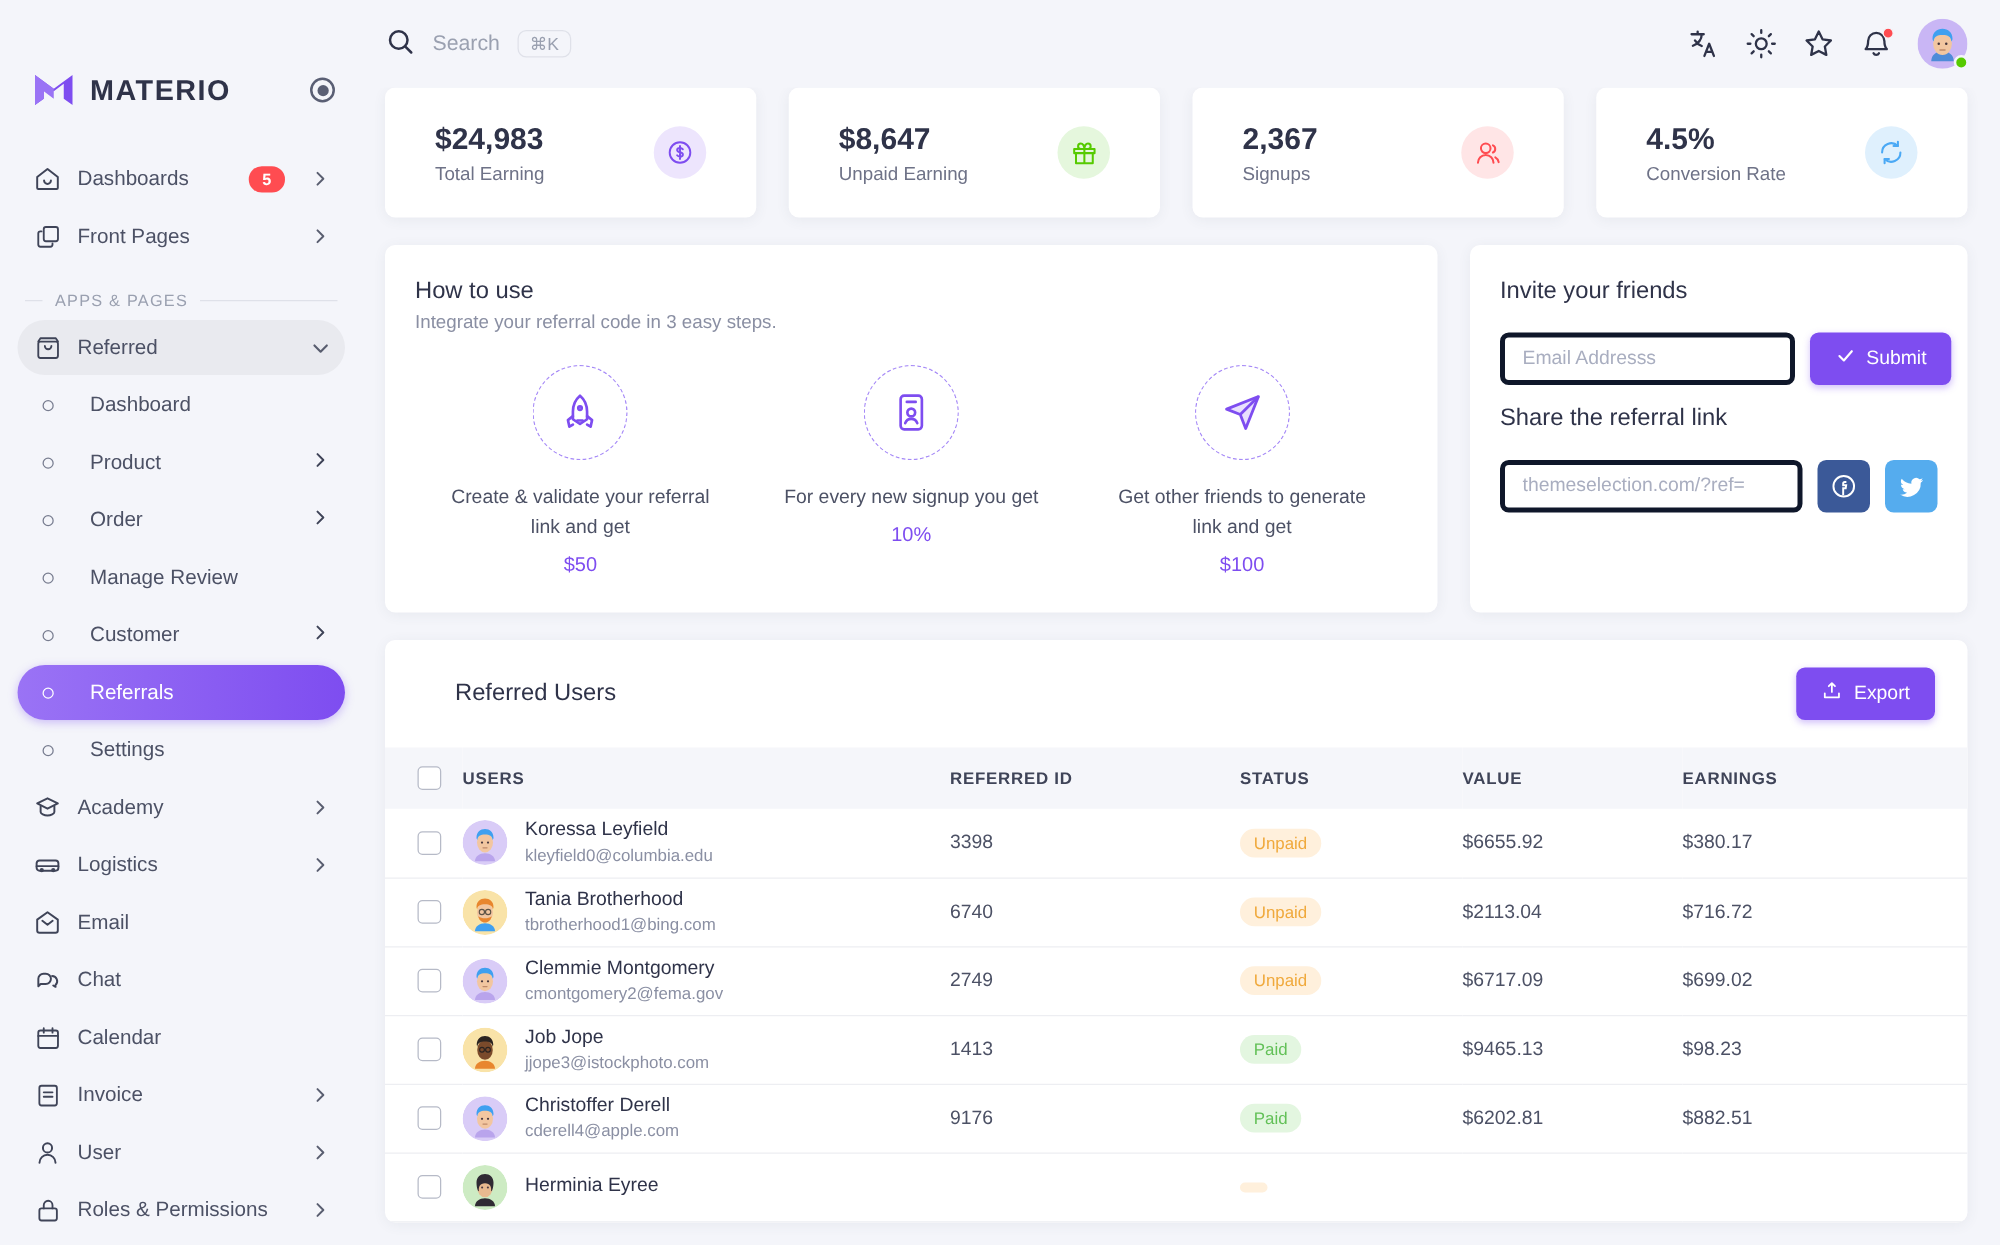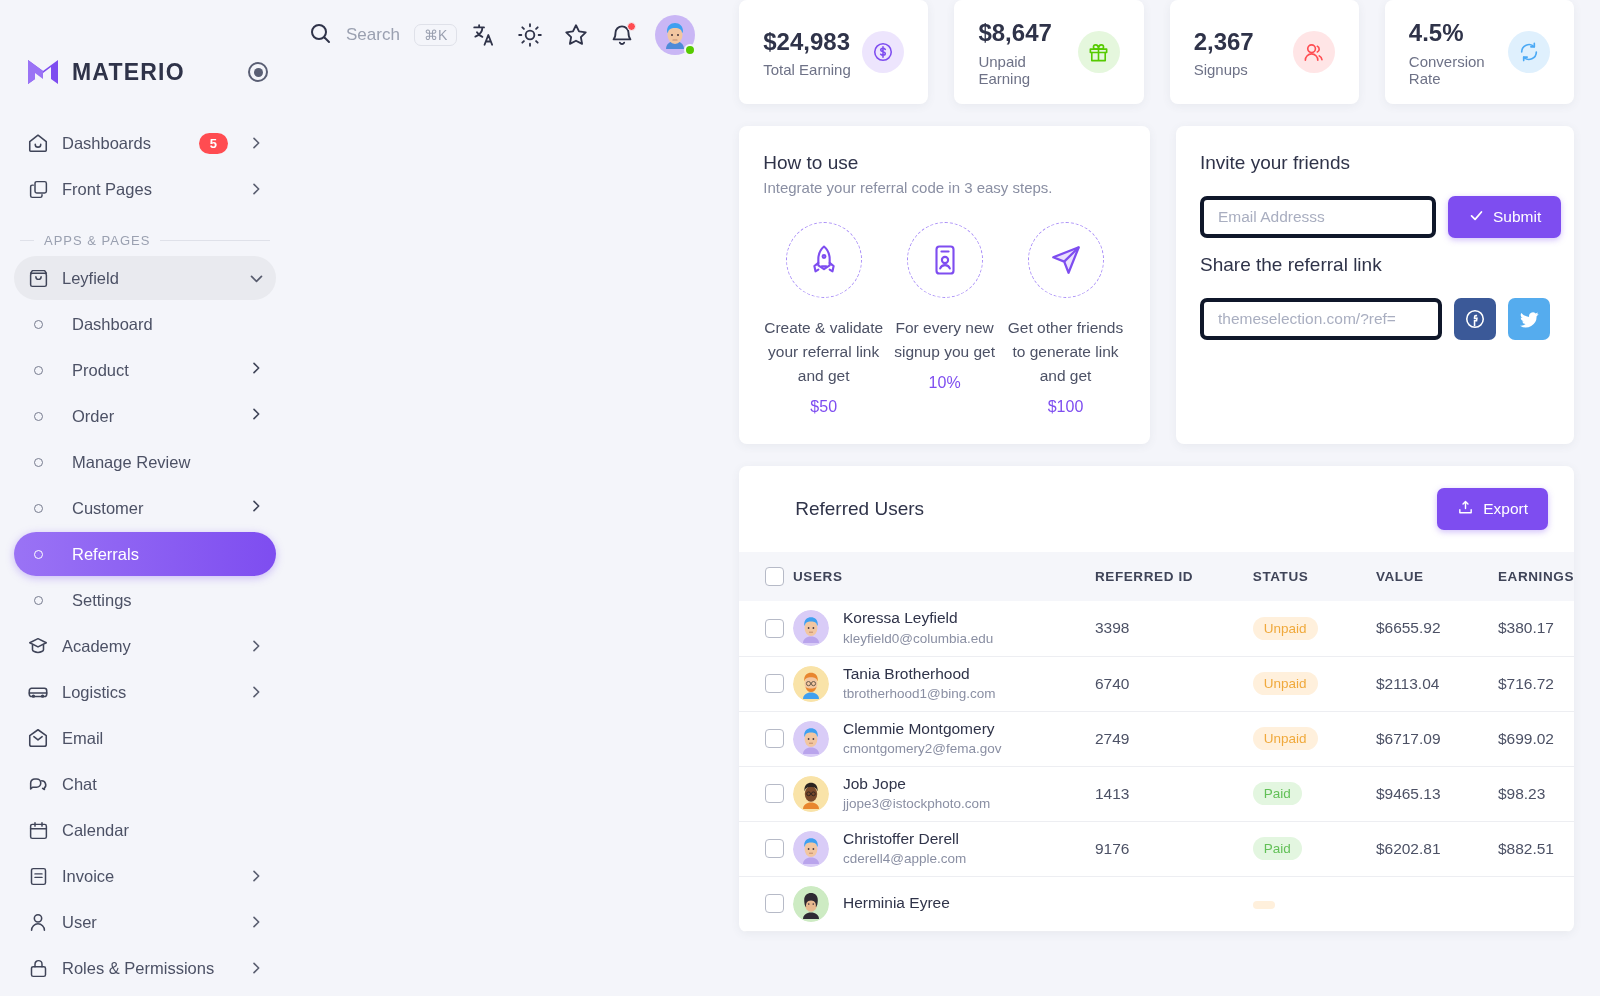--- a/index.html
+++ b/index.html
@@ -72,21 +72,21 @@
   .sub-item .dot-o span {
     width: 9px; height: 9px; border-radius: 50%;
     border: 1.4px solid #777c8f; display: block;
   }
   .sub-item .lbl { flex: 1; padding-left: 10px; white-space: nowrap; }
   .sub-item.active { background: linear-gradient(90deg, #9A73F5 0%, #7E4DF0 100%); color: #fff;
                      box-shadow: 0 2px 8px rgba(124,77,240,.35); }
   .sub-item.active .dot-o span { border-color: #fff; }
 
   
-  .main { flex: 1; height: 996px; display: flex; flex-direction: row; overflow: hidden; }
+  .main { flex: 1; height: 996px; display: flex; flex-direction: column; overflow: hidden; }
   .topbar {
     height: 70px; display: flex; align-items: center;
     padding: 0 26px 0 18px; gap: 14px; background: #F4F5FA;
   }
   .search-area { display: flex; align-items: center; gap: 14px; flex: 1; cursor: text; }
   .search-ph { color: #9aa0b0; font-size: 17px; }
   .kbd {
     border: 1px solid #dfe1e9; border-radius: 7px; padding: 2px 9px;
     font-size: 14px; color: #9aa0b0; background: transparent;
   }
@@ -102,21 +102,21 @@
     border-radius: 50%; background: #56CA00; border: 2px solid #F4F5FA;
   }
 
   .content { flex: 1; padding: 0 26px 0 18px; overflow: hidden; }
 
   
   .stats { display: flex; gap: 26px; }
   .stat-card {
     flex: 1; background: #fff; border-radius: 8px;
     box-shadow: 0 2px 10px rgba(76,78,100,.07);
-    padding: 22px 24px; display: flex; align-items: center; justify-content: space-between;
+    padding: 22px 40px; display: flex; align-items: center; justify-content: space-between;
     height: 104px;
   }
   .stat-val { font-size: 24px; font-weight: 600; color: #2F3349; line-height: 1.35; }
   .stat-lbl { font-size: 15px; color: #6E7287; margin-top: 3px; }
   .stat-ico {
     width: 42px; height: 42px; border-radius: 50%;
     display: flex; align-items: center; justify-content: center; flex: none;
   }
 
   
@@ -273,21 +273,21 @@
       </div>
 
       <div class="nav-item active-parent">
         <span class="ico">
           <svg width="21" height="21" viewBox="0 0 24 24" fill="none" stroke="#3F4458" stroke-width="1.7" stroke-linecap="round" stroke-linejoin="round">
             <rect x="3" y="6" width="18" height="15" rx="2"></rect>
               <path d="M9 10a3 3 0 0 0 6 0"></path>
               <path d="M3 6l2-3h14l2 3"></path>
           </svg>
         </span>
-        <span class="lbl">Leyfield</span>
+        <span class="lbl">Referred</span>
         <span class="chev">
           <svg width="17" height="17" viewBox="0 0 24 24" fill="none" stroke="#3F4458" stroke-width="2.4" stroke-linecap="round" stroke-linejoin="round">
               <path d="M5 9l7 7 7-7"></path>
             </svg>
         </span>
       </div>
 
       <div class="sub-item">
         <span class="dot-o">
             <span></span>

